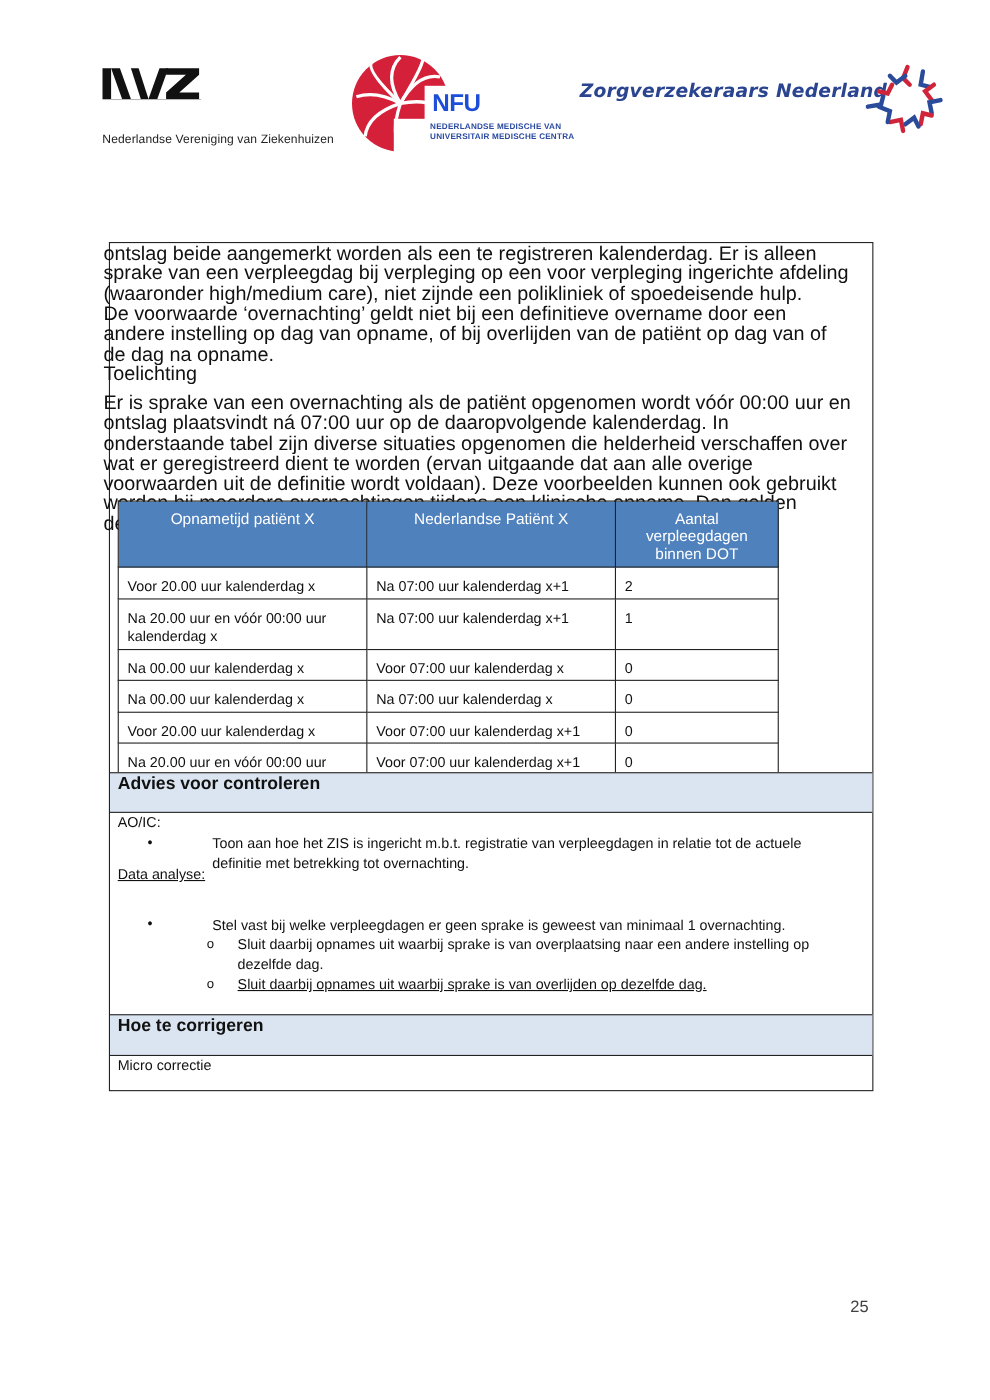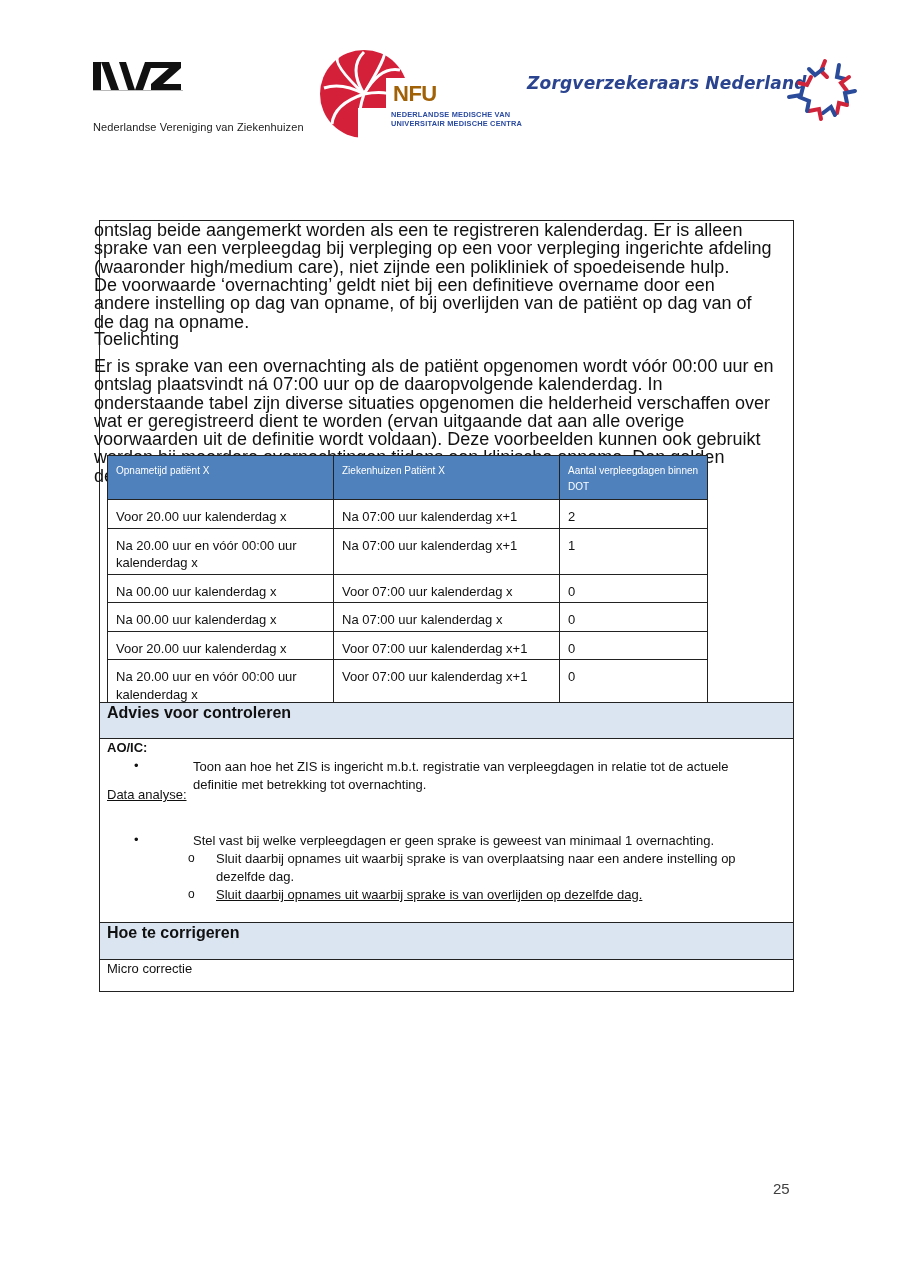--- a/index.html
+++ b/index.html
@@ -4,33 +4,33 @@
   <style>
     html, body { margin: 0; padding: 0; background: #ffffff; }
     body { width: 900px; height: 1273px; position: relative; overflow: hidden;
            font-family: "Liberation Sans", sans-serif; color: #111; }
     .abs { position: absolute; }
 
     
     .nvz-mark { left: 93px; top: 60px; width: 90px; height: 32px; }
     .nvz-sub { left: 93px; top: 121px; font-size: 11px; color: #222; letter-spacing: 0.1px; }
     .nfu-mark { left: 318px; top: 48px; width: 92px; height: 92px; }
-    .nfu-text { left: 393px; top: 81px; font-weight: bold; color: #a16207; font-size: 22px; letter-spacing: -0.5px; }
+    .nfu-text { left: 393px; top: 81px; font-weight: bold; color: #1d4ed8; font-size: 22px; letter-spacing: -0.5px; }
     .nfu-sub { left: 391px; top: 110px; font-size: 7.4px; font-weight: bold; color: #2a4aa0; line-height: 9px; letter-spacing: 0.2px; }
     .zn-text { left: 527px; top: 73px; font-family: "DejaVu Sans", sans-serif; font-style: italic; font-weight: bold;
                font-size: 17px; color: #2a4490; letter-spacing: 0.2px; }
     .zn-mark { left: 785px; top: 55px; width: 80px; height: 72px; }
 
     
     .frame { left: 99px; top: 220px; width: 695px; height: 772px; border: 1.5px solid #222; box-sizing: border-box; }
     .para { position: absolute; left: 94px; width: 680px; font-size: 18px; line-height: 18.3px; color: #111; }
 
     
     table.dot { position: absolute; left: 107px; top: 455px; border-collapse: collapse; font-size: 13px; }
-    table.dot th { background: #4f81bd; color: #ffffff; font-weight: normal; font-size: 10px; text-align: left;
+    table.dot th { background: #4f81bd; color: #ffffff; font-weight: normal; font-size: 14px; text-align: center;
                    vertical-align: top; padding: 7px 8px 4px 8px; border: 1.5px solid #222; line-height: 16px; height: 32px; }
     table.dot td { border: 1.5px solid #222; padding: 8px 24px 2px 8px; vertical-align: top; line-height: 17.5px; color: #111; }
     table.dot tr.r1 td { height: 17px; }
 
     
     .band { position: absolute; left: 100px; width: 693px; background: #dbe5f1;
             border-top: 1.5px solid #222; border-bottom: 1.5px solid #222; box-sizing: border-box; }
     .band span { position: absolute; left: 7px; top: 1px; font-weight: bold; font-size: 16px; color: #111; }
 
     .label { position: absolute; left: 107px; font-size: 13px; color: #111; }
@@ -105,21 +105,21 @@
 
 <table class="dot">
   <colgroup>
     <col style="width:226px">
       <col style="width:226px">
       <col style="width:148px">
   </colgroup>
   <thead>
     <tr>
       <th>Opnametijd patiënt X</th>
-      <th>Ziekenhuizen Patiënt X</th>
+      <th>Nederlandse Patiënt X</th>
       <th>Aantal verpleegdagen binnen DOT</th>
     </tr>
   </thead>
   <tbody>
     <tr class="r1">
       <td>Voor 20.00 uur kalenderdag x</td>
       <td>Na 07:00 uur kalenderdag x+1</td>
       <td>2</td>
     </tr>
     <tr>
@@ -147,21 +147,21 @@
       <td>Voor 07:00 uur kalenderdag x+1</td>
       <td>0</td>
     </tr>
   </tbody>
 </table>
 
 <div class="band" style="top:702px; height:37px;">
   <span>Advies voor controleren</span>
 </div>
 
-<div class="label" style="top:740px;font-weight:bold;">AO/IC:</div>
+<div class="label" style="top:740px;">AO/IC:</div>
 <div class="bdot" style="left:134px; top:758px;">•</div>
 <div class="bullet" style="left:193px; top:758px; width:570px;">Toon aan hoe het ZIS is ingericht m.b.t. registratie van verpleegdagen in relatie tot de actuele definitie met betrekking tot overnachting.</div>
 
 <div class="label" style="top:787px;text-decoration:underline;">Data analyse:</div>
 <div class="bdot" style="left:134px; top:832px;">•</div>
 <div class="bullet" style="left:193px; top:832px; width:580px;">Stel vast bij welke verpleegdagen er geen sprake is geweest van minimaal 1 overnachting.</div>
 
 <div class="bdot" style="left:188px; top:851px; font-size:12px;">o</div>
 <div class="bullet" style="left:216px; top:850px; width:540px;">Sluit daarbij opnames uit waarbij sprake is van overplaatsing naar een andere instelling op dezelfde dag.</div>
 <div class="bdot" style="left:188px; top:887px; font-size:12px;">o</div>

